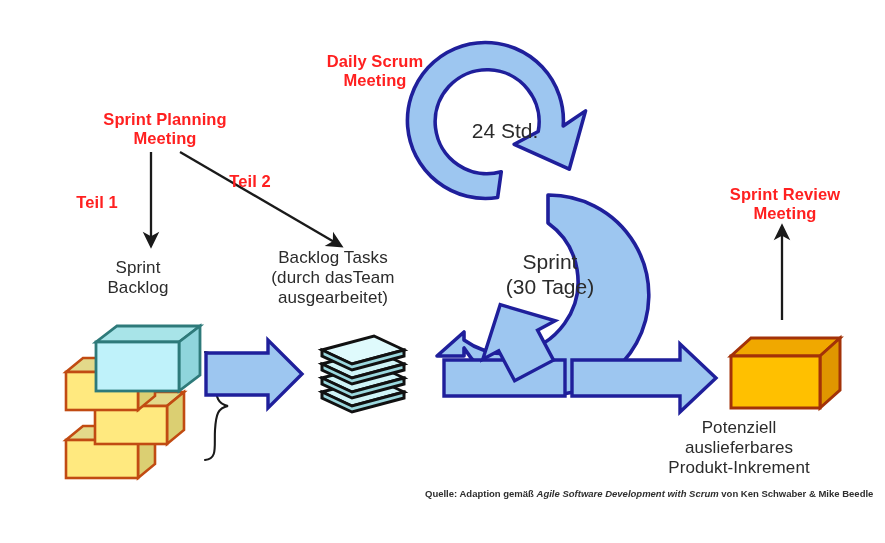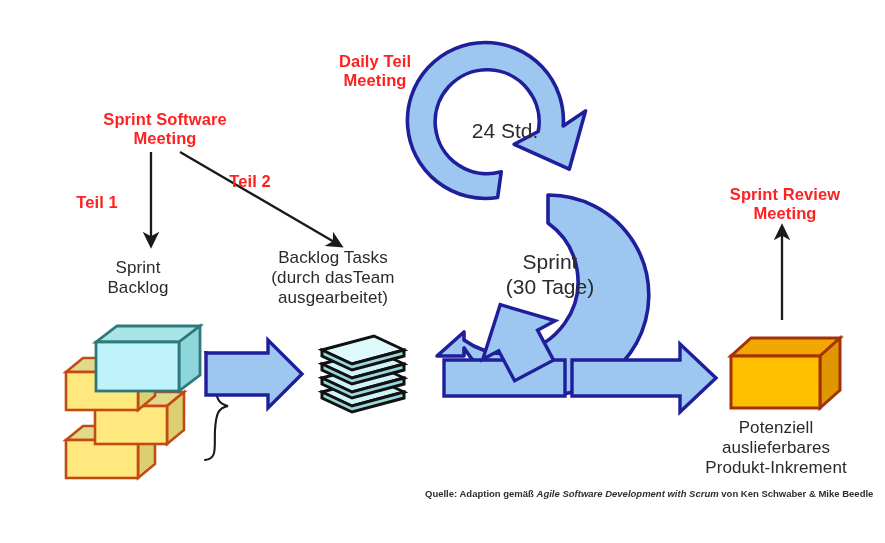--- a/index.html
+++ b/index.html
@@ -60,21 +60,21 @@
   #label-sprint-planning { left: 60px;  top: 110px; width: 210px; }
   #label-teil1           { left: 52px;  top: 193px; width: 90px;  }
   #label-teil2           { left: 205px; top: 172px; width: 90px;  }
   #label-daily-scrum     { left: 280px; top: 52px;  width: 190px; }
   #label-sprint-review   { left: 700px; top: 185px; width: 170px; }
   #label-24std           { left: 415px; top: 119px; width: 180px; }
   #label-sprint-30tage   { left: 455px; top: 250px; width: 190px; }
   #label-sprint-backlog  { left: 68px;  top: 258px; width: 140px; }
   #label-backlog-tasks   { left: 238px; top: 248px; width: 190px; }
   #label-product-backlog { left: 232px; top: 419px; width: 200px; }
-  #label-potenziell      { left: 676px; top: 418px; width: 200px; }
+  #label-potenziell      { left: 639px; top: 418px; width: 200px; }
   #label-source          { left: 425px; top: 488px; }
 </style>
 </head>
 <body>
 
 <div id="diagram-root">
 
   <svg id="scrum-svg" viewBox="0 0 885 543">
     <defs>
       <marker id="arrowThin" markerWidth="9" markerHeight="9" refX="4.2" refY="4.2" orient="auto" markerUnits="strokeWidth">
@@ -174,28 +174,28 @@
       <path d="M322,350 L322,356 L352,370 L404,356 L404,350 L352,364 Z" fill="#9BD8DE" stroke="#111111" stroke-width="3"></path>
     </g>
 
     <g>
       <path d="M731,356 L820,356 L840,338 L751,338 Z" fill="#F0A800" stroke="#A33208" stroke-width="3"></path>
       <path d="M820,356 L840,338 L840,390 L820,408 Z" fill="#E09600" stroke="#A33208" stroke-width="3"></path>
       <rect x="731" y="356" width="89" height="52" fill="#FFC000" stroke="#A33208" stroke-width="3"></rect>
     </g>
   </svg>
 
-  <div class="lbl lbl-red" id="label-sprint-planning">Sprint Software
+  <div class="lbl lbl-red" id="label-sprint-planning">Sprint Planning
 Meeting</div>
 
   <div class="lbl lbl-red" id="label-teil1">Teil 1</div>
 
   <div class="lbl lbl-red" id="label-teil2">Teil 2</div>
 
-  <div class="lbl lbl-red" id="label-daily-scrum">Daily Teil
+  <div class="lbl lbl-red" id="label-daily-scrum">Daily Scrum
 Meeting</div>
 
   <div class="lbl lbl-red" id="label-sprint-review">Sprint Review
 Meeting</div>
 
   <div class="lbl lbl-inner" id="label-24std">24 Std.</div>
 
   <div class="lbl lbl-inner" id="label-sprint-30tage">Sprint
 (30 Tage)</div>
 

